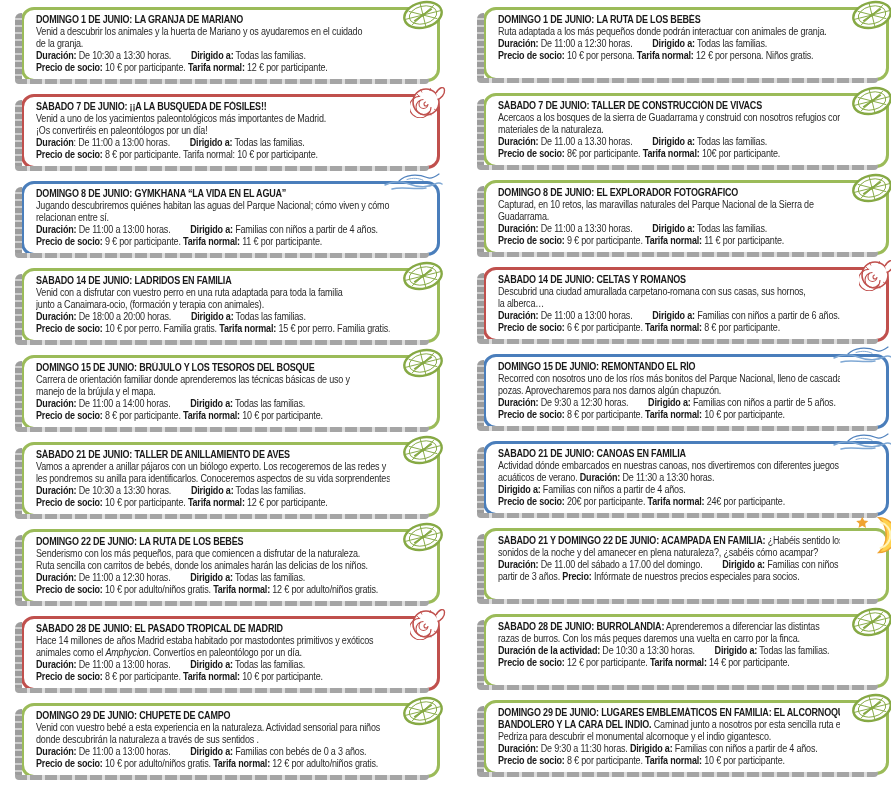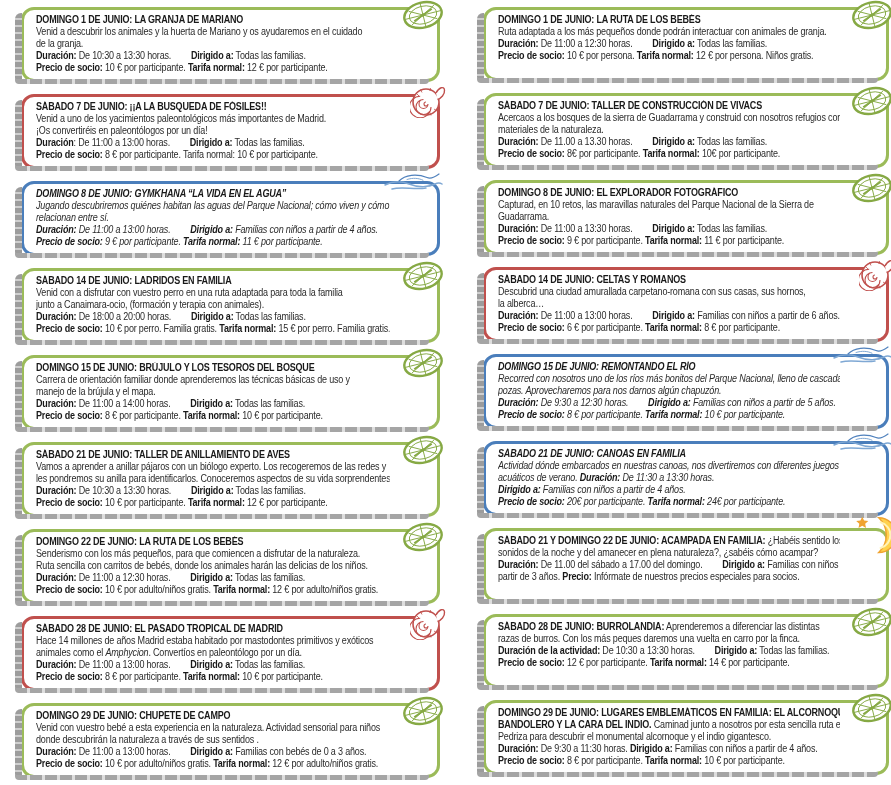--- a/index.html
+++ b/index.html
@@ -23,21 +23,21 @@
     min-height:74px;
     background:#fff;
     border:3px solid var(--green,#9BBB59);
     border-radius:13px;
     padding:4px 8px 5px 12px;
     font-size:10px;
     line-height:12px;
   }
   .card.green{border-color:var(--green,#9BBB59);}
   .card.red{border-color:var(--red,#C0504D);}
-  .card.blue{border-color:var(--blue,#4A7EBB);font-style:italic;}
+  .card.blue{border-color:var(--blue,#4A7EBB);}
   
   .card::before{
     content:"";position:absolute;
     left:-9px;top:3px;bottom:-5px;width:7px;
     background:repeating-linear-gradient(180deg,#9c9c9c 0 5px,#cfcfcf 5px 7px);
     border-radius:6px 0 0 6px;
   }
   
   .card::after{
     content:"";position:absolute;

